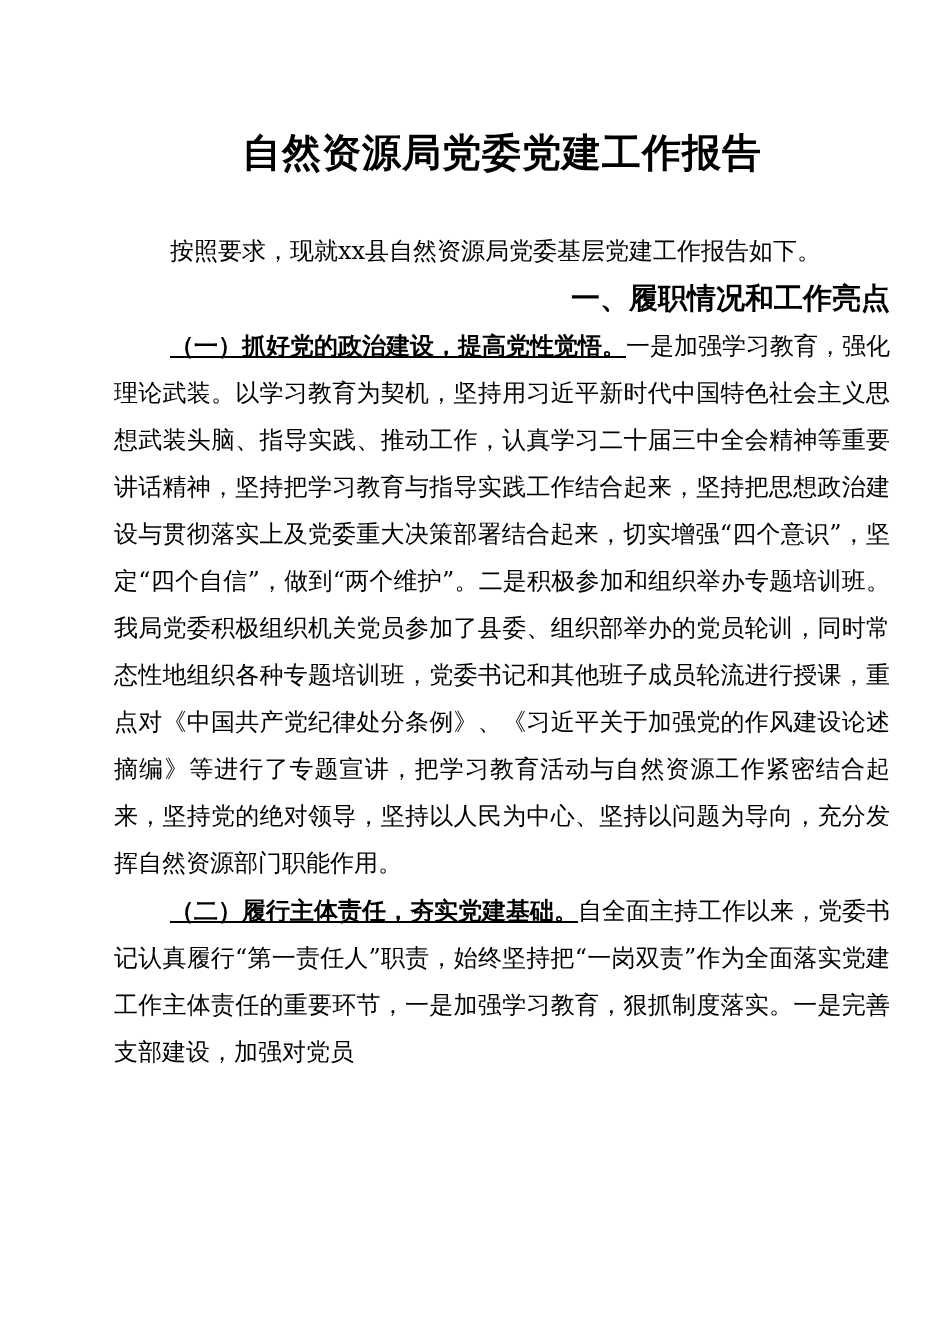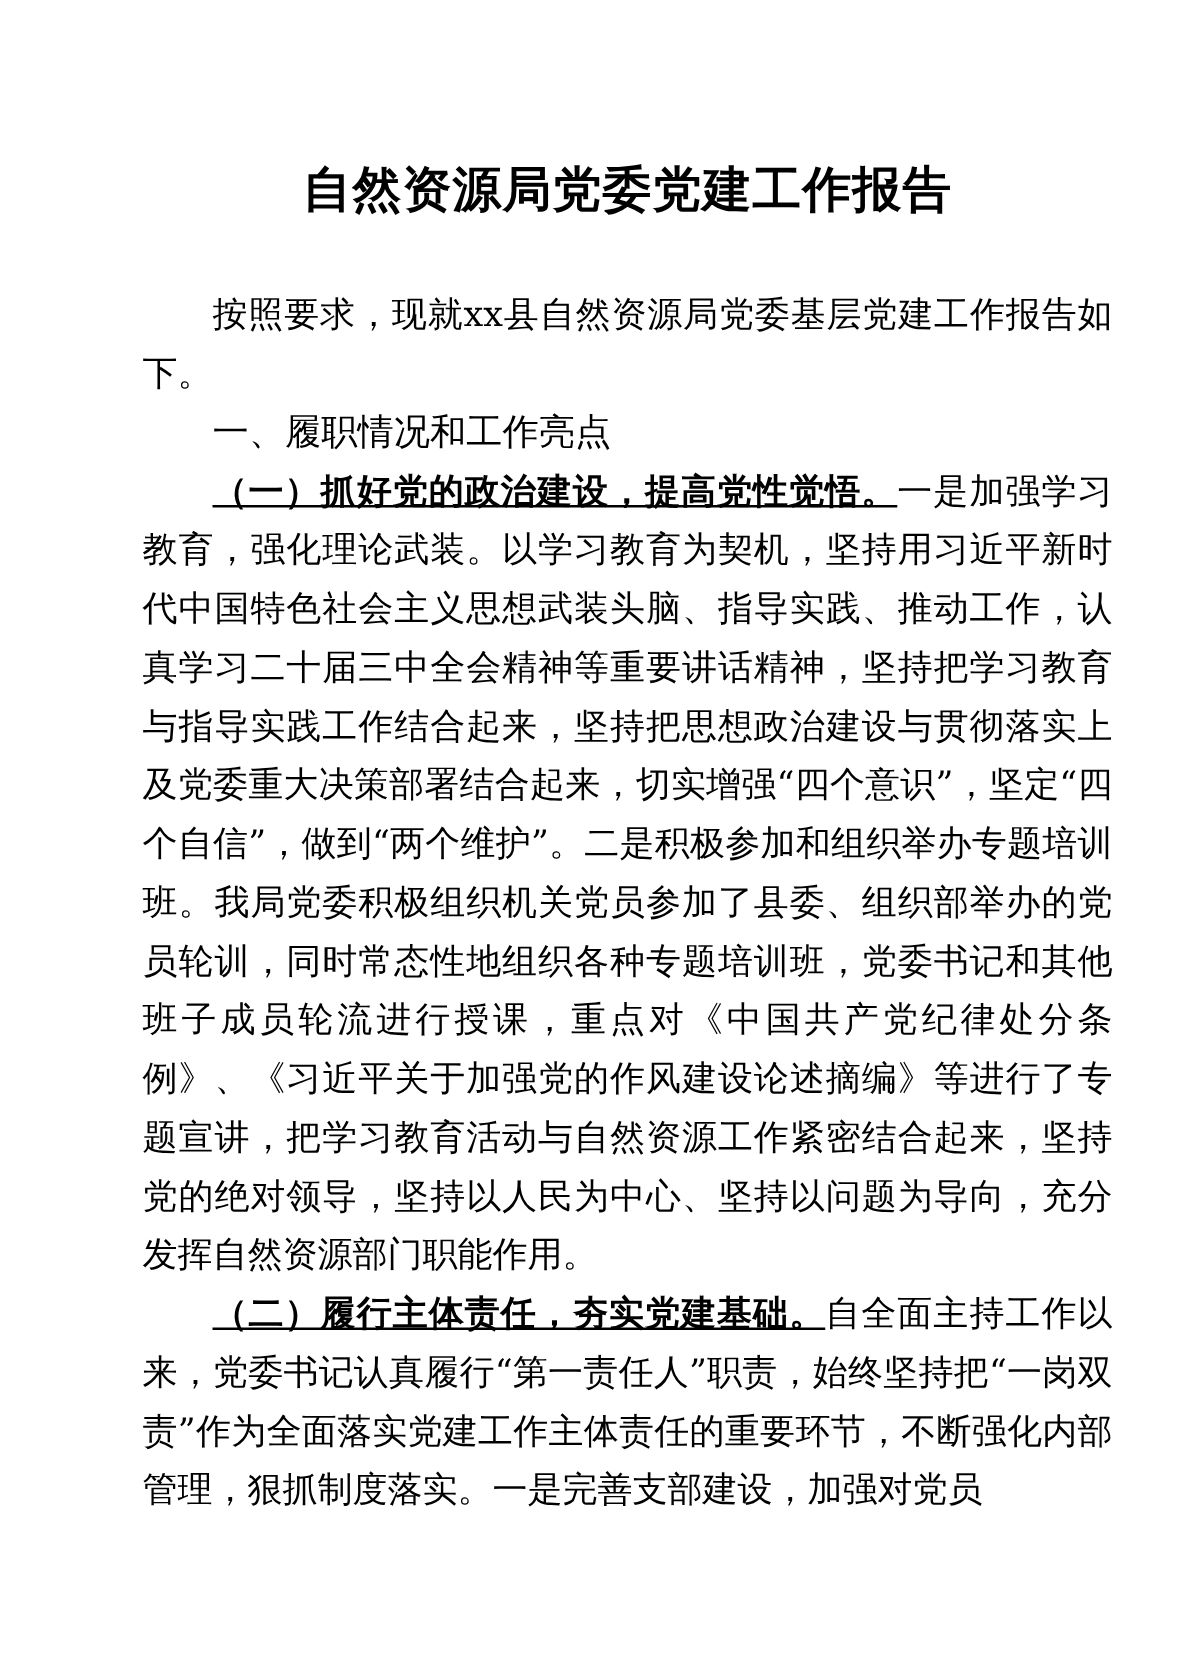--- a/index.html
+++ b/index.html
@@ -24,48 +24,49 @@
     font-family: "DejaVu Serif", "Liberation Serif", serif;
     font-weight: bold;
     font-size: 39px;
     line-height: 52px;
     text-align: center;
     margin: 0 0 50px 0;
     letter-spacing: 1px;
   }
   .body-para {
     font-family: "DejaVu Serif", "Liberation Serif", serif;
-    font-size: 28px;
+    font-size: 24px;
     line-height: 47px;
     text-align: justify;
     text-justify: inter-character;
     text-indent: 56px;
     margin: 0;
   }
   .section-heading {
     font-family: "DejaVu Sans", "Liberation Sans", sans-serif;
-    font-weight: normal;
+    font-weight: bold;
     font-size: 29px;
     line-height: 47px;
     text-indent: 56px;
     margin: 0;
+    text-align: right;
   }
   .lead {
     font-weight: bold;
     text-decoration: underline;
   }
 </style>
 </head>
 <body>
 
 <div class="page">
 
   <h1 class="doc-title">自然资源局党委党建工作报告</h1>
 
   <p class="body-para">按照要求，现就xx县自然资源局党委基层党建工作报告如下。</p>
 
   <h2 class="section-heading">一、履职情况和工作亮点</h2>
 
   <p class="body-para"><span class="lead">（一）抓好党的政治建设，提高党性觉悟。</span><span>一是加强学习教育，强化理论武装。以学习教育为契机，坚持用习近平新时代中国特色社会主义思想武装头脑、指导实践、推动工作，认真学习二十届三中全会精神等重要讲话精神，坚持把学习教育与指导实践工作结合起来，坚持把思想政治建设与贯彻落实上及党委重大决策部署结合起来，切实增强“四个意识”，坚定“四个自信”，做到“两个维护”。二是积极参加和组织举办专题培训班。我局党委积极组织机关党员参加了县委、组织部举办的党员轮训，同时常态性地组织各种专题培训班，党委书记和其他班子成员轮流进行授课，重点对《中国共产党纪律处分条例》、《习近平关于加强党的作风建设论述摘编》等进行了专题宣讲，把学习教育活动与自然资源工作紧密结合起来，坚持党的绝对领导，坚持以人民为中心、坚持以问题为导向，充分发挥自然资源部门职能作用。</span></p>
 
-  <p class="body-para"><span class="lead">（二）履行主体责任，夯实党建基础。</span><span>自全面主持工作以来，党委书记认真履行“第一责任人”职责，始终坚持把“一岗双责”作为全面落实党建工作主体责任的重要环节，不断强化内部管理，狠抓制度落实。一是完善支部建设，加强对党员</span></p>
+  <p class="body-para"><span class="lead">（二）履行主体责任，夯实党建基础。</span><span>自全面主持工作以来，党委书记认真履行“第一责任人”职责，始终坚持把“一岗双责”作为全面落实党建工作主体责任的重要环节，一是加强学习教育，狠抓制度落实。一是完善支部建设，加强对党员</span></p>
 
 </div>
 
 </body></html>

